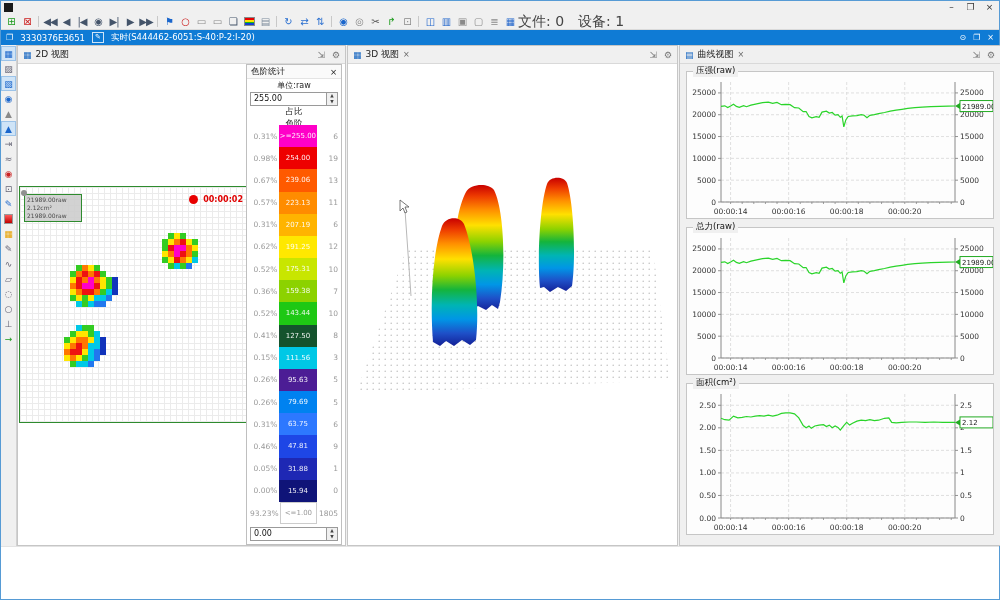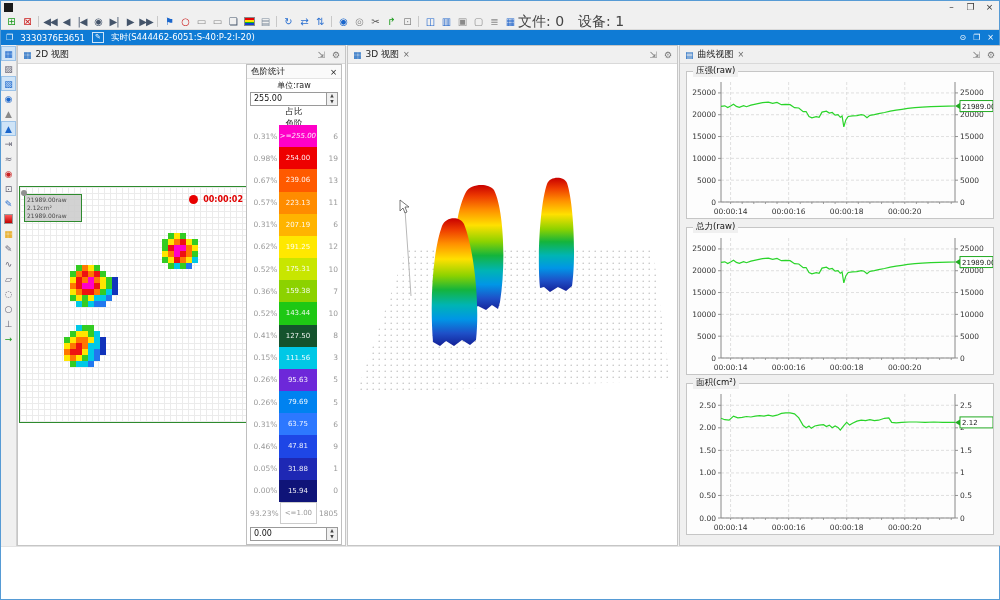--- a/index.html
+++ b/index.html
@@ -337,21 +337,21 @@
             </span>
         </div>
         <div class="lg-head">
           <span>占比</span>
             <span>色阶</span>
             <span>个数</span>
         </div>
         <div id="lg-rows">
             <div class="lg-row">
               <span class="p">0.31%</span>
-              <span class="sw" style="background: rgb(255, 0, 200); font-style: italic;">&gt;=255.00</span>
+              <span class="sw" style="background: rgb(255, 0, 200);">&gt;=255.00</span>
               <span class="n">6</span>
             </div>
             <div class="lg-row">
               <span class="p">0.98%</span>
               <span class="sw" style="background: rgb(238, 0, 0);">254.00</span>
               <span class="n">19</span>
             </div>
             <div class="lg-row">
               <span class="p">0.67%</span>
               <span class="sw" style="background: rgb(255, 90, 0);">239.06</span>
@@ -392,21 +392,21 @@
               <span class="sw" style="background: #14532d;">127.50</span>
               <span class="n">8</span>
             </div>
             <div class="lg-row">
               <span class="p">0.15%</span>
               <span class="sw" style="background: rgb(0, 200, 230);">111.56</span>
               <span class="n">3</span>
             </div>
             <div class="lg-row">
               <span class="p">0.26%</span>
-              <span class="sw" style="background: #6d28d9;">95.63</span>
+              <span class="sw" style="background: #4c1d95;">95.63</span>
               <span class="n">5</span>
             </div>
             <div class="lg-row">
               <span class="p">0.26%</span>
               <span class="sw" style="background: rgb(0, 130, 240);">79.69</span>
               <span class="n">5</span>
             </div>
             <div class="lg-row">
               <span class="p">0.31%</span>
               <span class="sw" style="background: rgb(45, 120, 255);">63.75</span>

